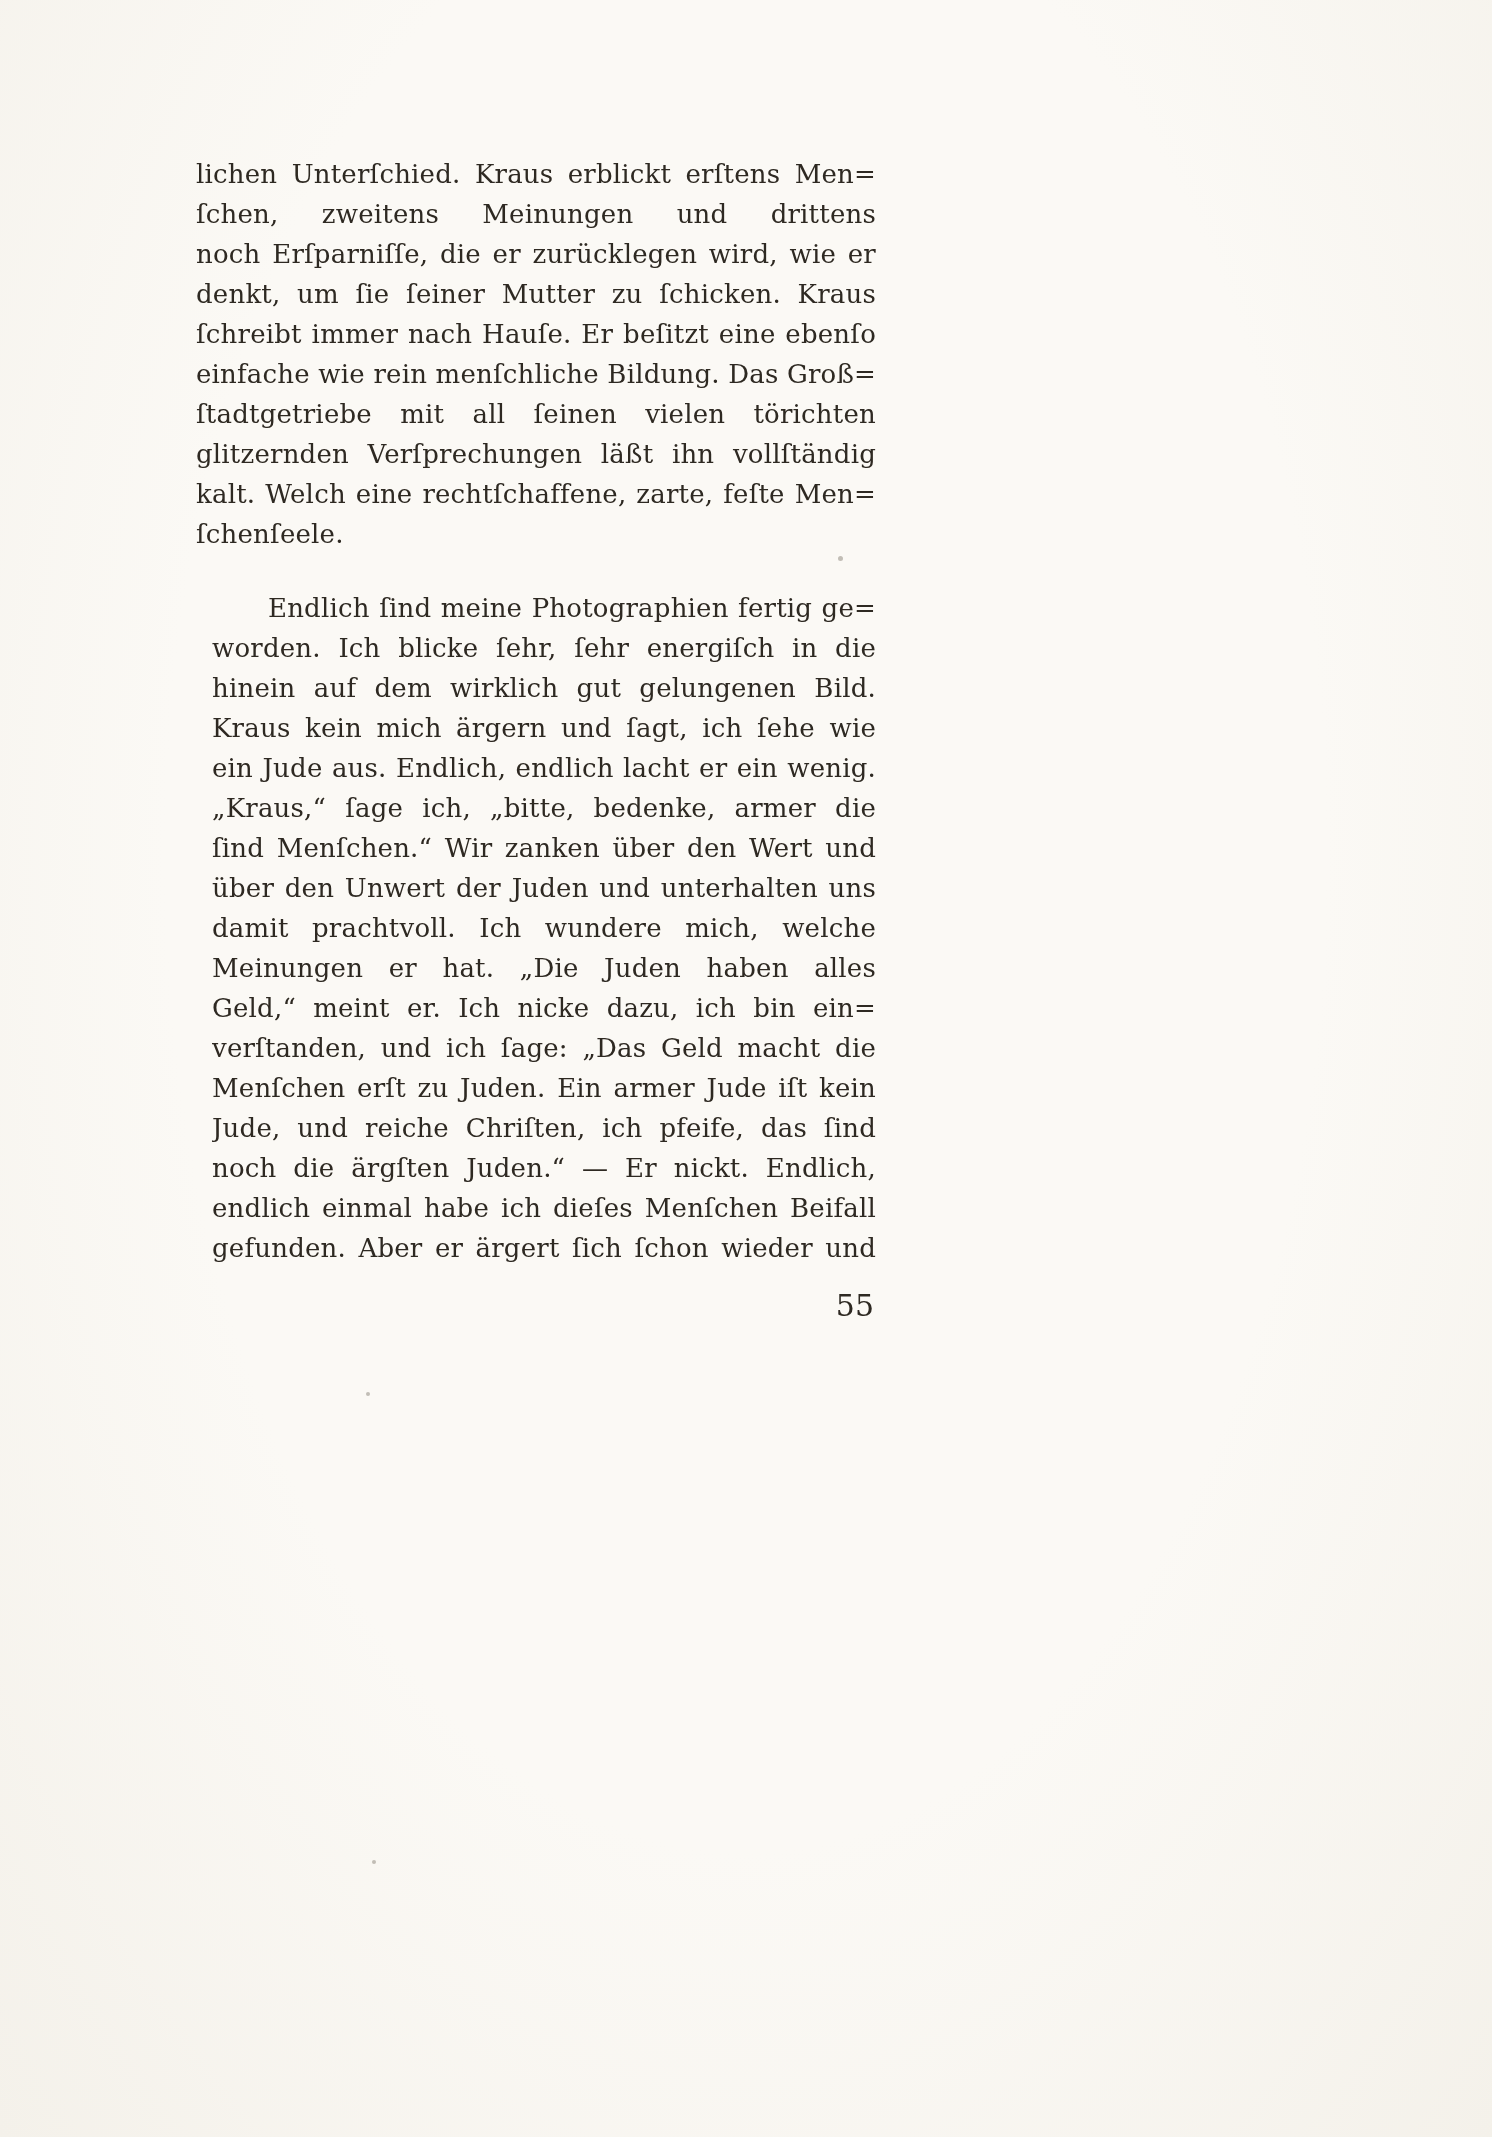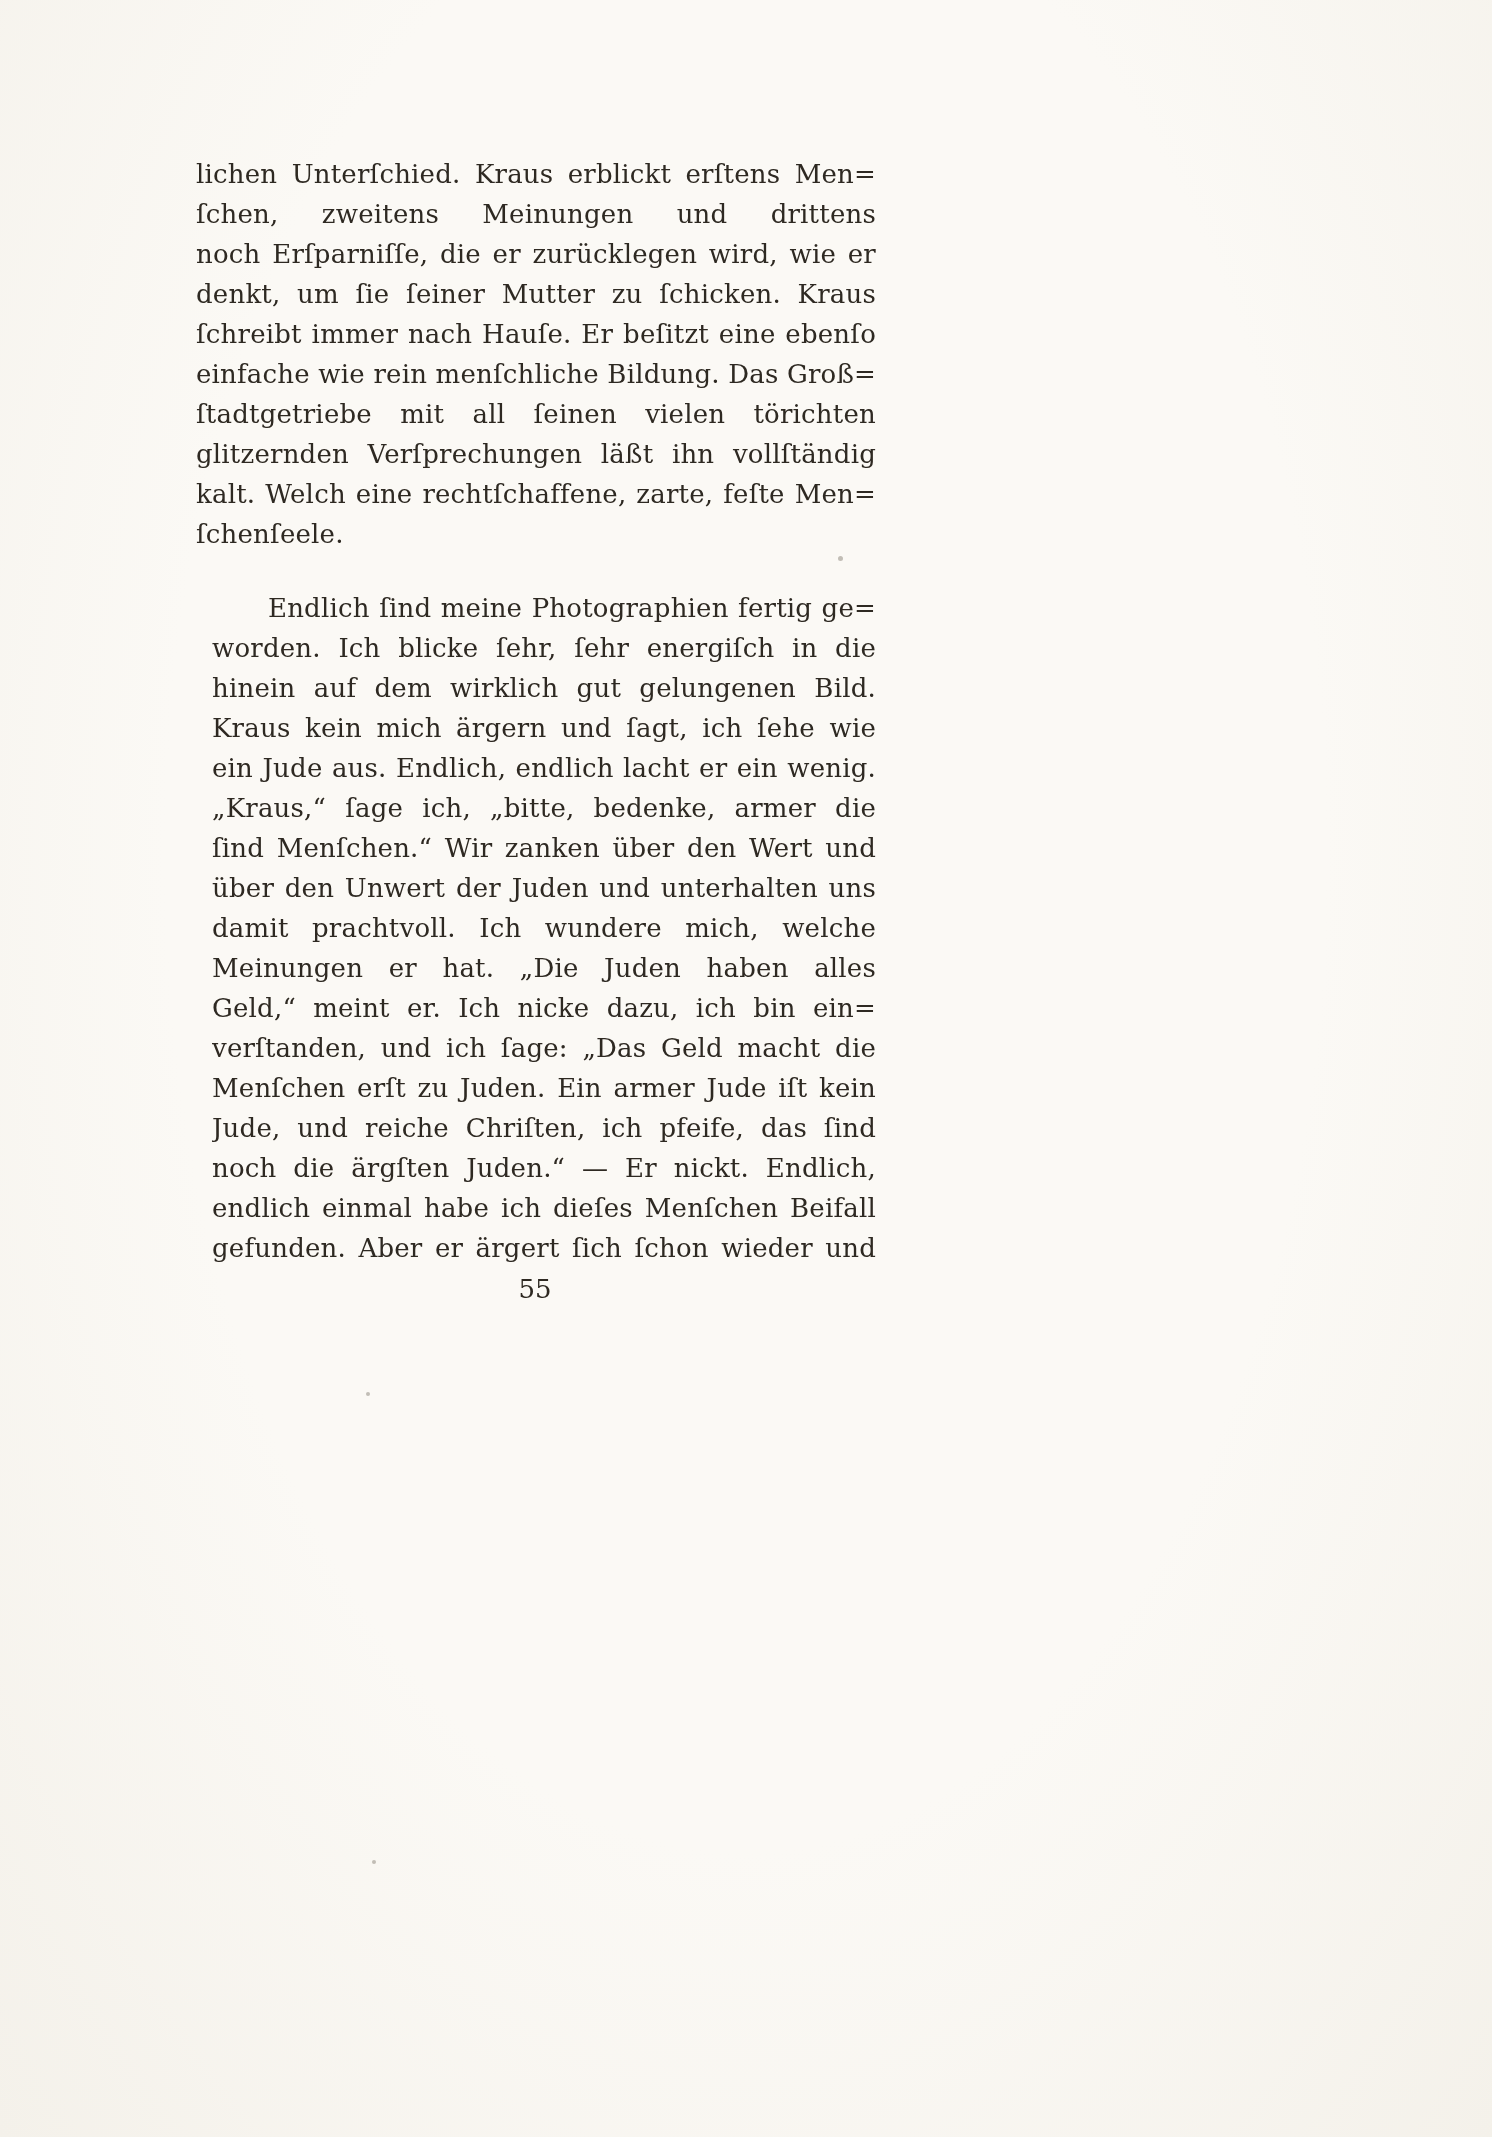--- a/index.html
+++ b/index.html
@@ -32,23 +32,23 @@
     white-space: normal;
   }
   .line.just {
     text-align: justify;
     text-align-last: justify;
   }
   .line.indent {
     text-indent: 56px;
   }
   .page-number {
-    margin-top: 4px;
-    text-align: center;
-    font-size: 26px;
+    margin-top: 21px;
+    text-align: right;
+    font-size: 30px;
     line-height: 34px;
     padding-right: 2px;
   }
   .speck {
     position: absolute;
     background: #7d766a;
     border-radius: 50%;
     opacity: 0.45;
   }
   .speck.s1 { left: 838px; top: 556px; width: 5px; height: 5px; }

